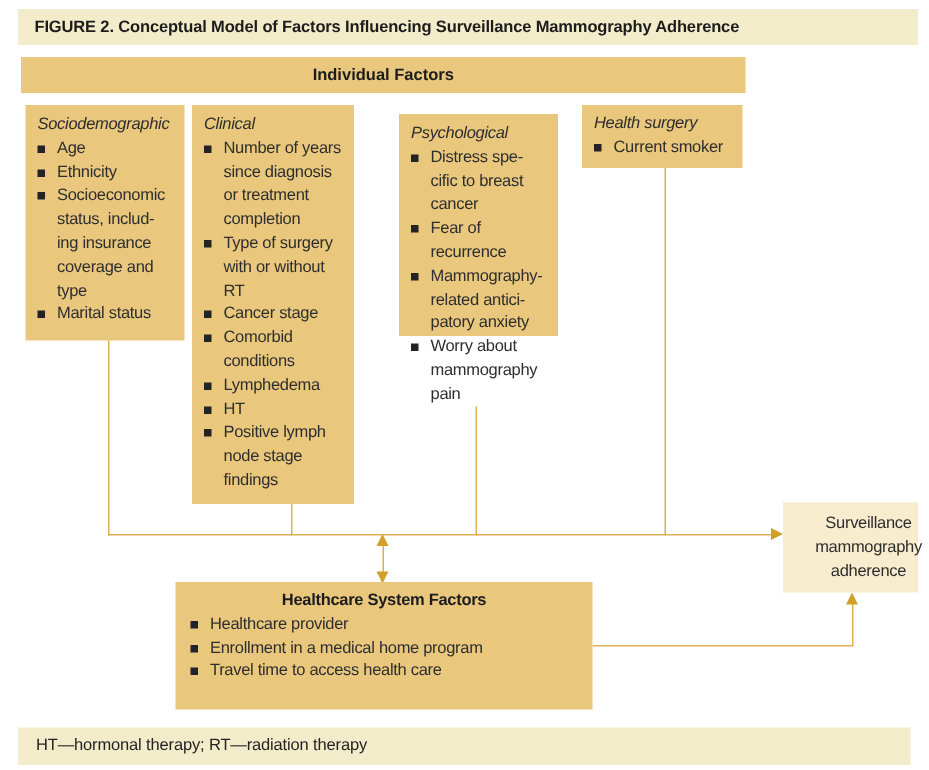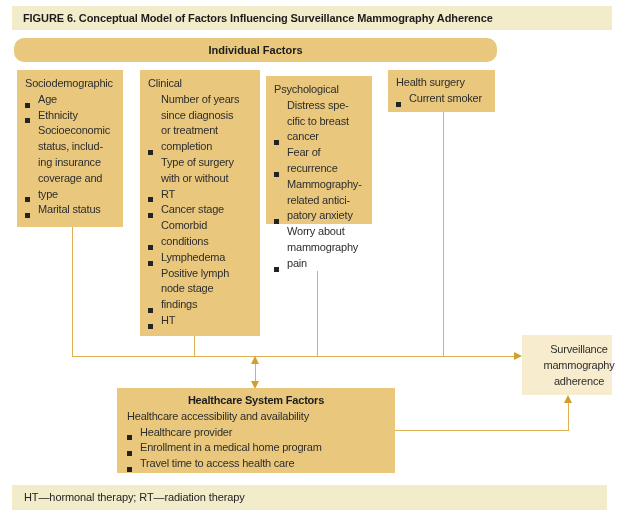--- a/index.html
+++ b/index.html
@@ -9,32 +9,32 @@
     color:#2e2e2e;overflow:hidden;
   }
   .bar{position:absolute;box-sizing:border-box;}
   .title-bar{
     left:12px;top:6px;width:600px;height:24px;background:var(--cream);
     font-size:11px;font-weight:bold;color:#1c1c1c;line-height:24px;padding-left:11px;
     letter-spacing:-0.1px;white-space:nowrap;
   }
   .individual-bar{
     left:14px;top:38px;width:483px;height:24px;background:var(--gold);
-    font-size:11px;font-weight:bold;color:#1c1c1c;line-height:24px;text-align:center;border-radius:10px;
+    font-size:11px;font-weight:bold;color:#1c1c1c;line-height:24px;text-align:center;
   }
   .factor-box{
     position:absolute;box-sizing:border-box;background:var(--gold);
     font-size:11px;line-height:15.8px;padding:6px 4px 4px 8px;letter-spacing:-0.2px;
   }
-  .factor-header{margin:0 0 0 0;}
-  .bullet-row{display:flex;align-items:flex-end;}
+  .factor-header{margin:0 0 0 0;font-style:italic;}
+  .bullet-row{display:flex;align-items:flex-start;}
   .bullet{flex:0 0 5px;width:5px;height:5px;background:#232323;margin:5px 8px 0 0;}
   .item-text{white-space:pre-line;}
   #box-socio{left:17px;top:70px;width:106px;height:157px;}
-  #box-clinical{left:140px;top:70px;width:120px;height:266px;}
+  #box-clinical{left:128px;top:70px;width:108px;height:266px;}
   #box-psych{left:266px;top:76px;width:106px;height:148px;}
   #box-behavior{left:388px;top:70px;width:107px;height:42px;padding-top:5px;}
   #box-healthcare{
     position:absolute;box-sizing:border-box;background:var(--gold);
     left:117px;top:388px;width:278px;height:85px;
     font-size:11px;line-height:15.8px;padding:5px 10px 20px 10px;letter-spacing:-0.2px;
   }
   .hc-title{font-weight:bold;text-align:center;color:#1c1c1c;}
   #box-outcome{
     position:absolute;box-sizing:border-box;background:var(--outcome);
@@ -51,21 +51,21 @@
   .ah{position:absolute;width:0;height:0;}
   .ah-right{border-top:4px solid transparent;border-bottom:4px solid transparent;border-left:8px solid var(--arrow);}
   .ah-up{border-left:4px solid transparent;border-right:4px solid transparent;border-bottom:8px solid var(--arrow);}
   .ah-down{border-left:4px solid transparent;border-right:4px solid transparent;border-top:8px solid var(--arrow);}
 </style>
 </head>
 <body>
 
 <div id="canvas">
 
-  <div class="bar title-bar">FIGURE 6. Conceptual Model of Factors Influencing Surveillance Mammography Adherence</div>
+  <div class="bar title-bar">FIGURE 2. Conceptual Model of Factors Influencing Surveillance Mammography Adherence</div>
 
   <div class="bar individual-bar">Individual Factors</div>
 
   <div class="factor-box" id="box-socio">
     <div class="factor-header">Sociodemographic</div>
     <div>
         <div class="bullet-row">
           <span class="bullet"></span>
           <span class="item-text">Age</span>
         </div>
@@ -112,27 +112,27 @@
           <span class="bullet"></span>
           <span class="item-text">Comorbid
 conditions</span>
         </div>
         <div class="bullet-row">
           <span class="bullet"></span>
           <span class="item-text">Lymphedema</span>
         </div>
         <div class="bullet-row">
           <span class="bullet"></span>
+          <span class="item-text">HT</span>
+        </div>
+        <div class="bullet-row">
+          <span class="bullet"></span>
           <span class="item-text">Positive lymph
 node stage
 findings</span>
-        </div>
-        <div class="bullet-row">
-          <span class="bullet"></span>
-          <span class="item-text">HT</span>
         </div>
       </div>
   </div>
 
   <div class="factor-box" id="box-psych">
     <div class="factor-header">Psychological</div>
     <div>
         <div class="bullet-row">
           <span class="bullet"></span>
           <span class="item-text">Distress spe-
@@ -179,21 +179,20 @@
   <div class="line" style="left:255px;top:361px;width:1px;height:22px;"></div>
   <div class="ah ah-up" style="left:251px;top:356px;"></div>
   <div class="ah ah-down" style="left:251px;top:381px;"></div>
 
   <div class="line" style="left:395px;top:430px;width:173px;height:1px;"></div>
   <div class="line" style="left:568px;top:401px;width:1px;height:30px;"></div>
   <div class="ah ah-up" style="left:564px;top:395px;"></div>
 
   <div id="box-healthcare">
     <div class="hc-title">Healthcare System Factors</div>
-    <div>Healthcare accessibility and availability</div>
     <div>
         <div class="bullet-row">
           <span class="bullet"></span>
           <span class="item-text">Healthcare provider</span>
         </div>
         <div class="bullet-row">
           <span class="bullet"></span>
           <span class="item-text">Enrollment in a medical home program</span>
         </div>
         <div class="bullet-row">

